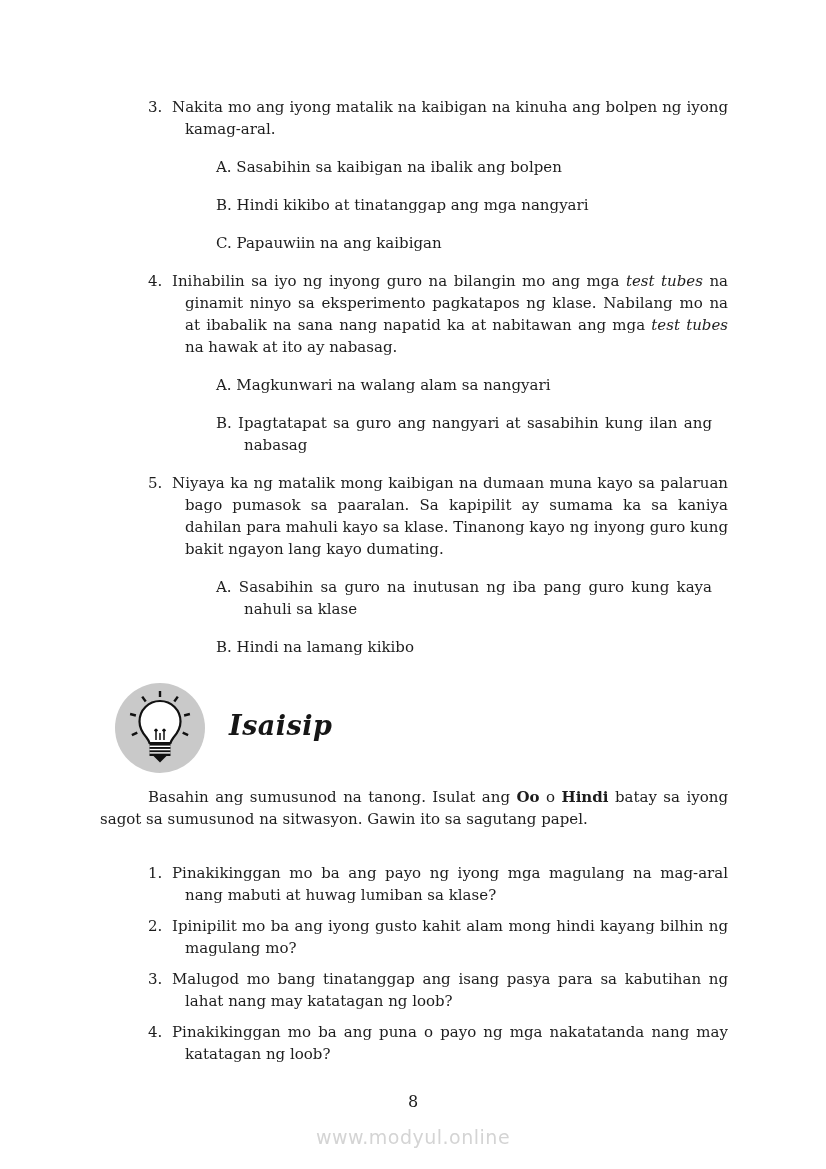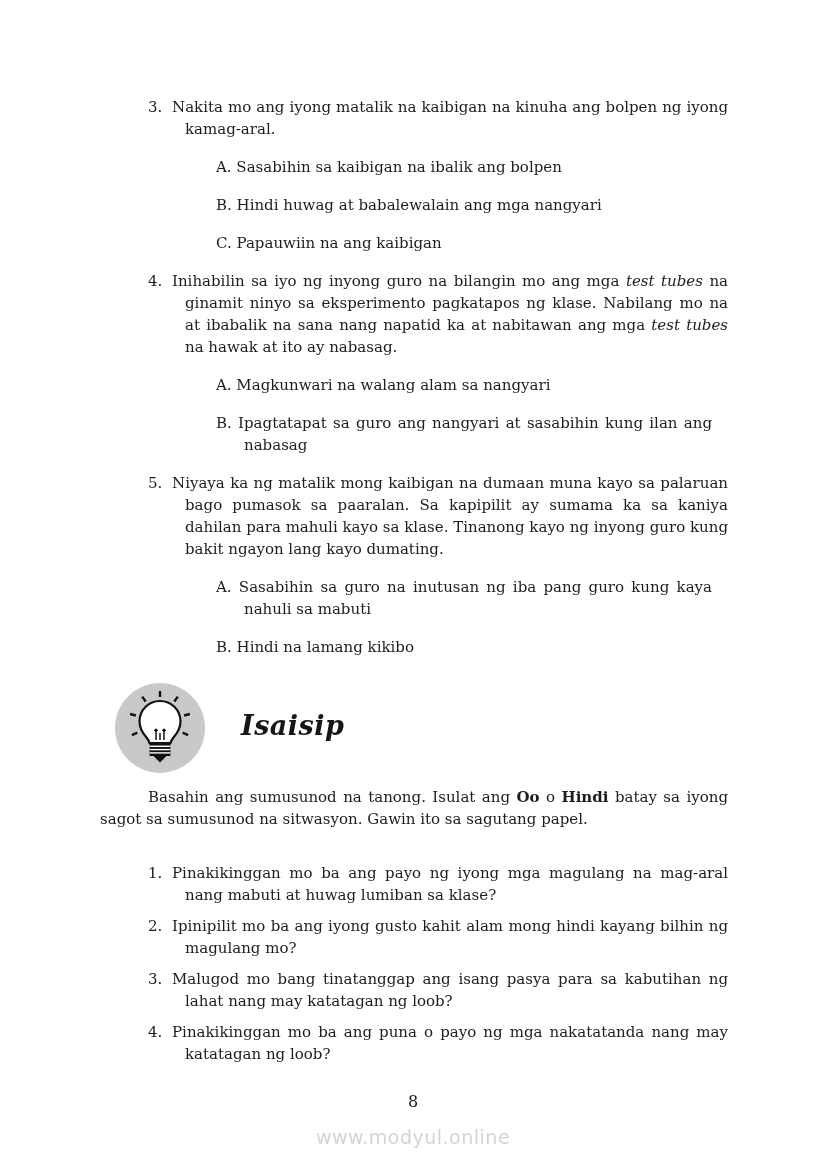--- a/index.html
+++ b/index.html
@@ -36,21 +36,20 @@
     padding-left: 28px;
     text-indent: -28px;
     text-align: justify;
   }
   .section-header {
     display: flex;
     align-items: center;
     margin-top: 24px;
     margin-left: 14px;
     height: 92px;
-    gap: 12px;
   }
   .bulb-badge { width: 92px; height: 92px; flex: 0 0 auto; }
   .section-title {
     font-size: 27px;
     font-weight: bold;
     font-style: italic;
     letter-spacing: 0.5px;
     color: #161616;
     margin: 0 0 6px 23px;
     line-height: 1;
@@ -92,37 +91,37 @@
 
 <div class="page">
   <main class="content">
 
     <section>
 
       <div class="mc-item">
         <p class="q-para"><span class="q-num">3.</span><span><span class="seg-normal">Nakita mo ang iyong matalik na kaibigan na kinuha ang bolpen ng iyong kamag-aral.</span></span></p>
         <div class="options">
           <p class="option">A. Sasabihin sa kaibigan na ibalik ang bolpen</p>
-          <p class="option">B. Hindi huwag at babalewalain ang mga nangyari</p>
+          <p class="option">B. Hindi kikibo at tinatanggap ang mga nangyari</p>
           <p class="option">C. Papauwiin na ang kaibigan</p>
         </div>
       </div>
 
       <div class="mc-item">
         <p class="q-para"><span class="q-num">4.</span><span><span class="seg-normal">Inihabilin sa iyo ng inyong guro na bilangin mo ang mga </span><span class="seg-italic">test tubes</span><span class="seg-normal"> na ginamit ninyo sa eksperimento pagkatapos ng klase. Nabilang mo na at ibabalik na sana nang napatid ka at nabitawan ang mga </span><span class="seg-italic">test tubes</span><span class="seg-normal"> na hawak at ito ay nabasag.</span></span></p>
         <div class="options">
           <p class="option">A. Magkunwari na walang alam sa nangyari</p>
           <p class="option">B. Ipagtatapat sa guro ang nangyari at sasabihin kung ilan ang nabasag</p>
         </div>
       </div>
 
       <div class="mc-item">
         <p class="q-para"><span class="q-num">5.</span><span><span class="seg-normal">Niyaya ka ng matalik mong kaibigan na dumaan muna kayo sa palaruan bago pumasok sa paaralan. Sa kapipilit ay sumama ka sa kaniya dahilan para mahuli kayo sa klase.  Tinanong kayo ng inyong guro kung bakit ngayon lang kayo dumating.</span></span></p>
         <div class="options">
-          <p class="option">A. Sasabihin sa guro na inutusan ng iba pang guro kung kaya nahuli sa mabuti</p>
+          <p class="option">A. Sasabihin sa guro na inutusan ng iba pang guro kung kaya nahuli sa klase</p>
           <p class="option">B. Hindi na lamang kikibo</p>
         </div>
       </div>
 
     </section>
 
     <header class="section-header">
       <svg class="bulb-badge" viewBox="0 0 92 92" role="img">
         <circle cx="46" cy="46" r="45" fill="#c9c9c9"></circle>
 

